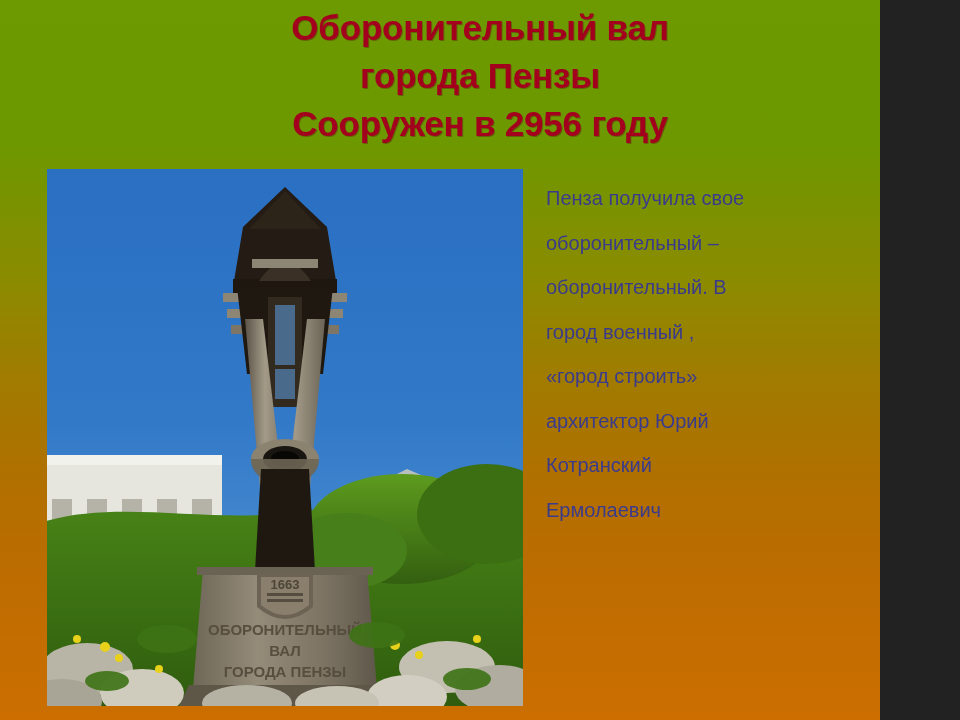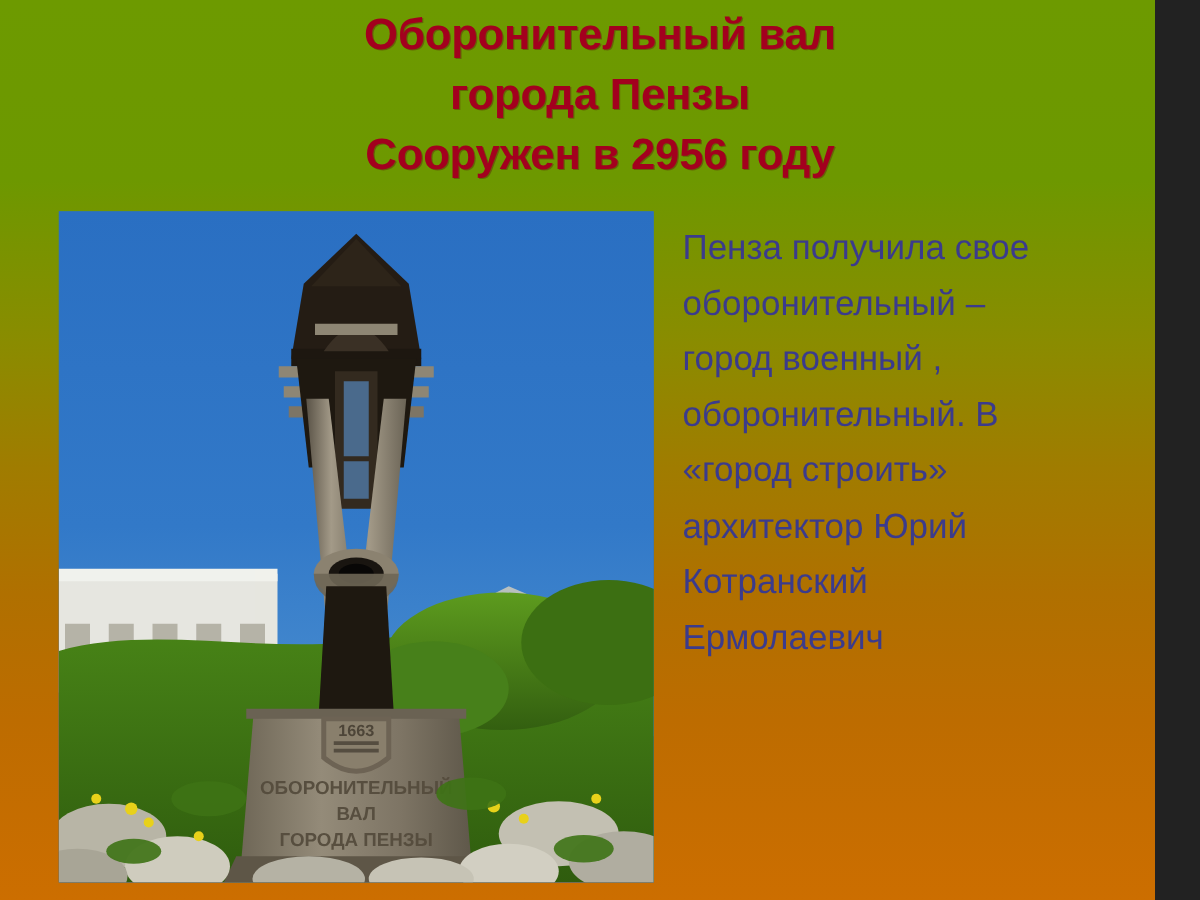--- a/index.html
+++ b/index.html
@@ -14,21 +14,20 @@
     overflow: hidden;
     background: linear-gradient(to bottom,
         #6d9a00 0%,
         #6d9800 20%,
         #8a8c00 38%,
         #a07c00 52%,
         #b07000 66%,
         #bd6c00 80%,
         #cc6e00 100%);
     font-family: "Liberation Sans", sans-serif;
-    padding-left: 44px;
   }
 
   
   .title-block {
     position: absolute;
     left: 0;
     top: 4px;
     width: 960px;
     text-align: center;
   }
@@ -60,21 +59,21 @@
 
   
   .body-block {
     position: absolute;
     left: 546px;
     top: 176px;
     width: 404px;
   }
   .body-line {
     color: #3b3b8c;
-    font-size: 28px;
+    font-size: 20px;
     line-height: 44.5px;
     white-space: nowrap;
   }
 </style>
 </head>
 <body>
 
 <div class="slide">
 
   <div class="title-block">
@@ -206,21 +205,21 @@
         <ellipse cx="330" cy="466" rx="28" ry="13"></ellipse>
         <ellipse cx="60" cy="512" rx="22" ry="10"></ellipse>
         <ellipse cx="420" cy="510" rx="24" ry="11"></ellipse>
       </g>
     </svg>
   </div>
 
   <div class="body-block">
     <div class="body-line">Пенза получила свое</div>
     <div class="body-line">оборонительный –</div>
+    <div class="body-line">оборонительный. В</div>
     <div class="body-line">город военный ,</div>
-    <div class="body-line">оборонительный. В</div>
     <div class="body-line">«город строить»</div>
     <div class="body-line">архитектор Юрий</div>
     <div class="body-line">Котранский</div>
     <div class="body-line">Ермолаевич</div>
   </div>
 
 </div>
 
 </body></html>

